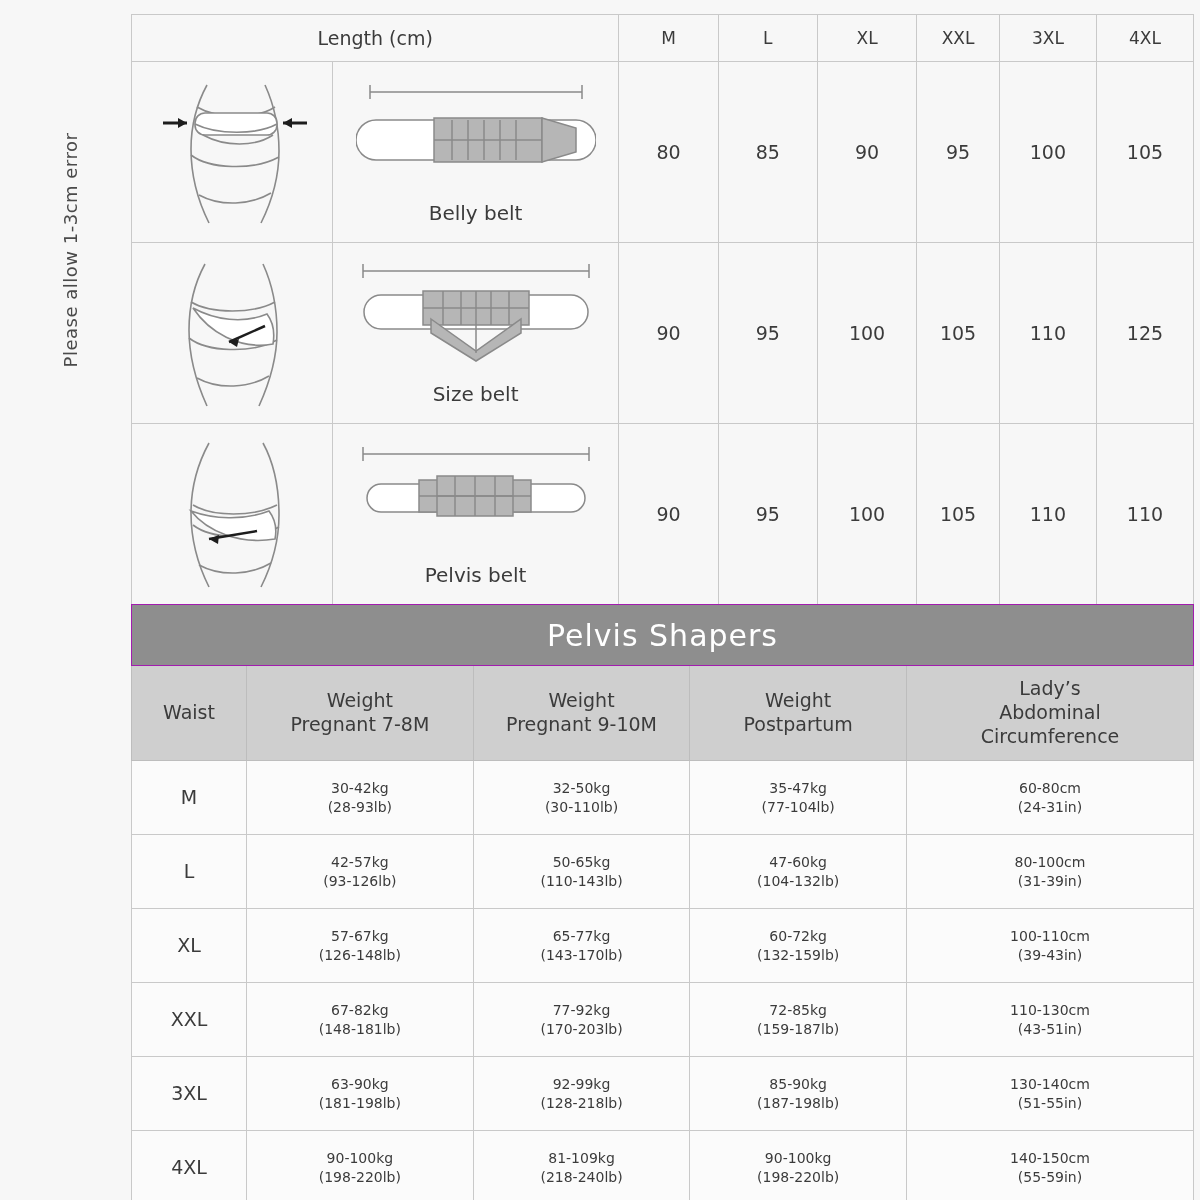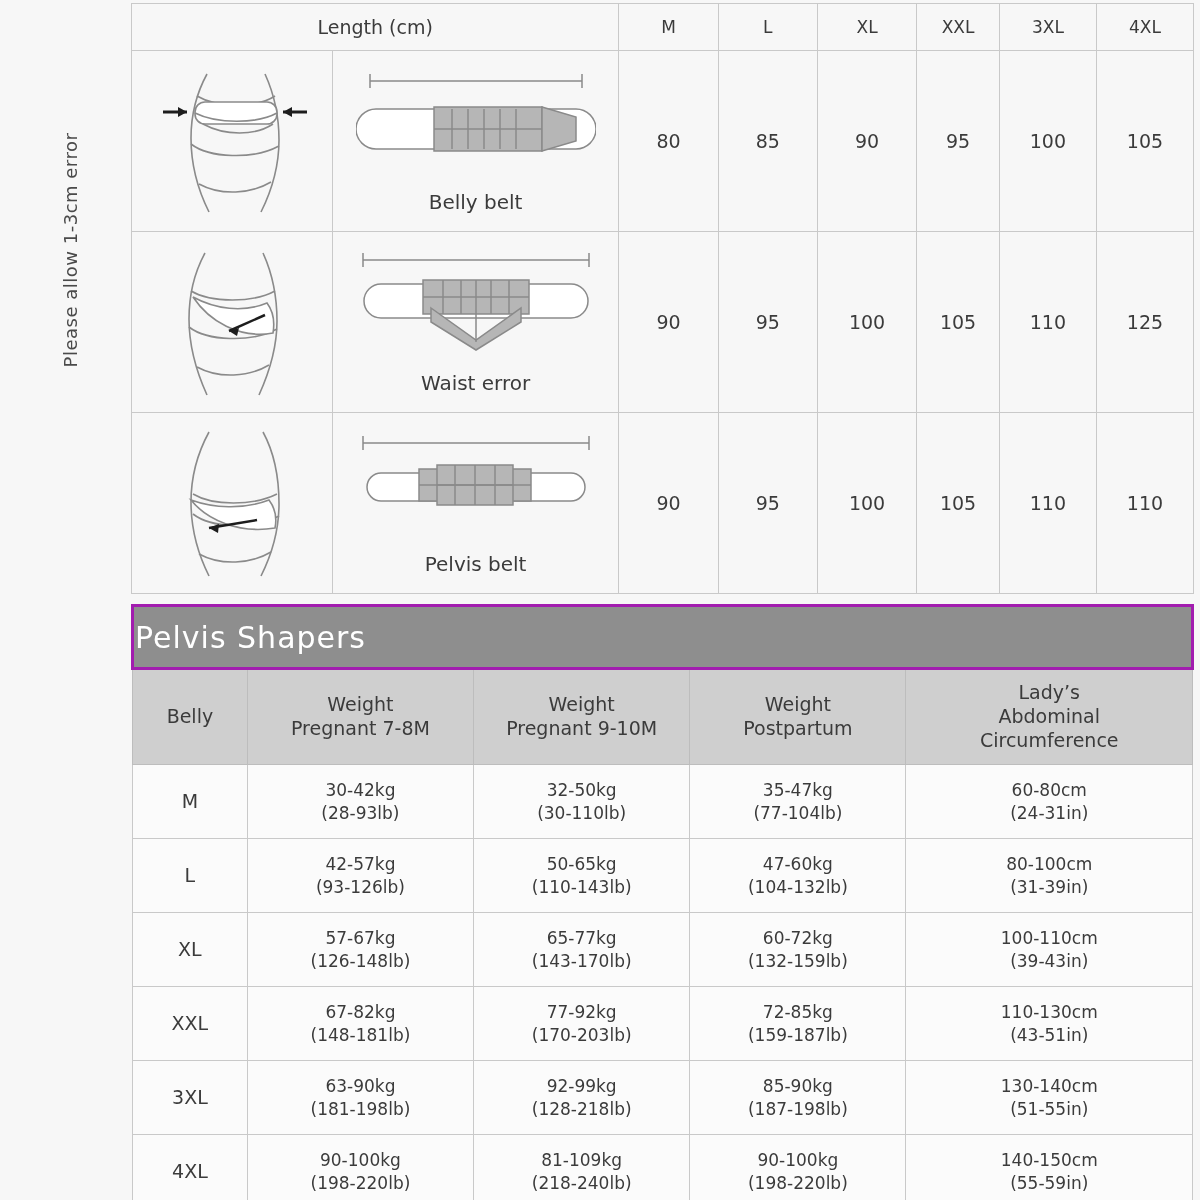--- a/index.html
+++ b/index.html
@@ -28,21 +28,21 @@
     font-size: 18px;
     color: #4a4a4a;
     letter-spacing: 0.5px;
     white-space: nowrap;
   }
 
   
   .length-table {
     position: absolute;
     left: 131px;
-    top: 3px;
+    top: 14px;
     width: 1063px;
     border-collapse: collapse;
     table-layout: fixed;
   }
   .length-table td, .length-table th {
     border: 1px solid #c9c9c9;
     text-align: center;
     vertical-align: middle;
     font-weight: normal;
     color: #3b3b3b;
@@ -79,41 +79,41 @@
     left: 131px;
     top: 604px;
     width: 1063px;
     border-collapse: collapse;
     table-layout: fixed;
   }
   .shaper-title td {
     background: #8e8e8e;
     color: #ffffff;
     font-size: 30px;
-    text-align: left;
+    text-align: center;
     height: 58px;
     letter-spacing: 1px;
-    border: 3px solid #a21caf;
+    border: 1px solid #a21caf;
   }
   .shaper-head td {
     background: #cfcfcf;
     border: 1px solid #bdbdbd;
     text-align: center;
     vertical-align: middle;
     height: 92px;
     font-size: 19px;
     line-height: 1.25;
     color: #3b3b3b;
   }
   .shaper-table tbody td {
     border: 1px solid #c9c9c9;
     text-align: center;
     vertical-align: middle;
     height: 71px;
-    font-size: 17px;
+    font-size: 14px;
     line-height: 1.3;
     color: #3b3b3b;
     background: #fbfbfb;
   }
   .shaper-table tbody td.size-cell {
     font-size: 19px;
   }
   .cell-sub { display: block; }
 </style>
 </head>
@@ -216,21 +216,21 @@
             <rect x="72" y="30" width="106" height="34" fill="#b6b6b6" stroke="#8a8a8a"></rect>
             <line x1="92" y1="30" x2="92" y2="64"></line>
             <line x1="110" y1="30" x2="110" y2="64"></line>
             <line x1="140" y1="30" x2="140" y2="64"></line>
             <line x1="158" y1="30" x2="158" y2="64"></line>
             <path d="M80 58 L125 90 L170 58 L170 72 L125 100 L80 72 z" fill="#b6b6b6" stroke="#8a8a8a"></path>
             <line x1="125" y1="30" x2="125" y2="92"></line>
             <line x1="72" y1="47" x2="178" y2="47"></line>
           </svg>
         </div>
-        <div class="prod-label">Waist error</div>
+        <div class="prod-label">Size belt</div>
       </td>
       <td>90</td>
       <td>95</td>
       <td>100</td>
       <td>105</td>
       <td>110</td>
       <td>125</td>
     </tr>
 
     <tr>
@@ -282,21 +282,21 @@
     <col style="width:203px">
     <col style="width:194px">
     <col style="width:194px">
     <col style="width:257px">
   </colgroup>
   <thead>
     <tr class="shaper-title">
       <td colspan="5">Pelvis Shapers</td>
     </tr>
     <tr class="shaper-head">
-      <td>Belly</td>
+      <td>Waist</td>
       <td>
         <span class="cell-sub">Weight</span>
         <span class="cell-sub">Pregnant 7-8M</span>
       </td>
       <td>
         <span class="cell-sub">Weight</span>
         <span class="cell-sub">Pregnant 9-10M</span>
       </td>
       <td>
         <span class="cell-sub">Weight</span>

